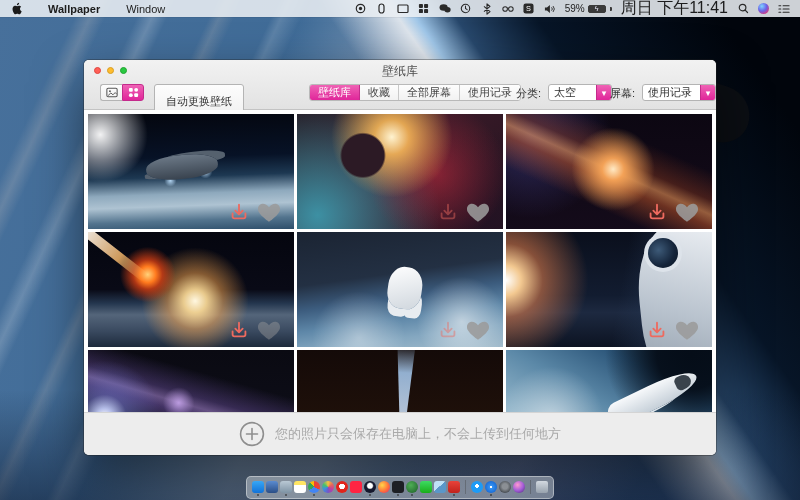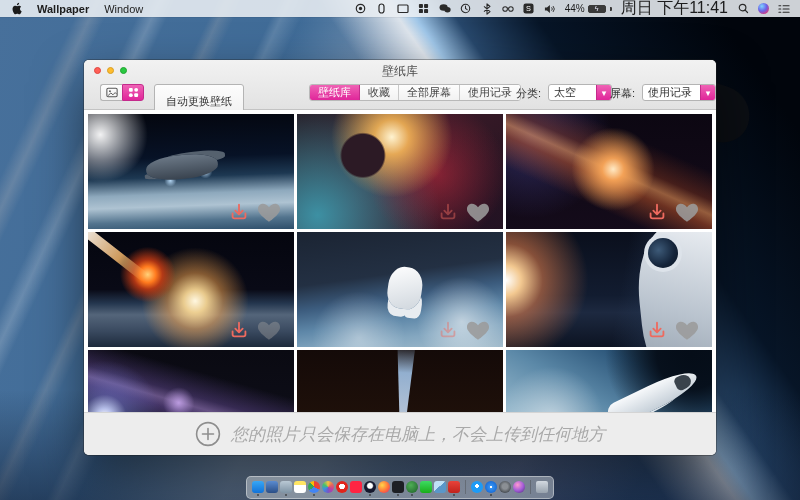--- a/index.html
+++ b/index.html
@@ -19,21 +19,21 @@
       linear-gradient(115deg, rgba(255,255,255,0) 21%, rgba(255,225,200,.3) 22%, rgba(255,255,255,0) 23.5%),
       linear-gradient(115deg, rgba(255,255,255,0) 27%, rgba(255,255,255,.3) 28%, rgba(255,255,255,0) 30%);}
   .space-corner{position:absolute;inset:0;
     background:linear-gradient(55deg, rgba(0,0,0,0) 58%, rgba(255,255,255,.75) 64%, #9fc6e8 65.5%, #27476b 69%, #071527 76%, #01050c 92%);}
   .dark-silhouette{position:absolute;left:692px;top:86px;width:58px;height:56px;background:#0b0e13;border-radius:28% 66% 58% 42%;transform:rotate(18deg);}
   .bottom-vignette{position:absolute;inset:0;background:linear-gradient(to top, rgba(8,18,38,.5) 0%, rgba(8,18,38,0) 22%);}
 
   
   .menubar{position:absolute;left:0;top:0;width:800px;height:17px;background:rgba(233,238,243,.88);
     display:flex;align-items:center;padding:0 10px;font-size:11px;color:#1c1c1c;box-shadow:0 0 1px rgba(0,0,0,.3);}
-  .menubar .left{display:flex;align-items:center;gap:15px;}
+  .menubar .left{display:flex;align-items:center;gap:26px;}
   .menubar .app-name{font-weight:bold;}
   .menubar .right{margin-left:auto;display:flex;align-items:center;gap:9px;font-size:10px;}
   .mb-ic{display:inline-flex;align-items:center;justify-content:center;width:12px;height:12px;color:#2a2a2a;}
   .mb-ic svg{display:block;}
   .battery-wrap{display:flex;align-items:center;gap:3px;}
   .battery-body{position:relative;width:18px;height:8px;border:1px solid #3a3a3a;border-radius:2px;background:#3a3a3a;display:flex;align-items:center;justify-content:center;}
   .battery-body span{color:#eef;font-size:7px;line-height:1;}
   .battery-cap{width:2px;height:4px;background:#3a3a3a;border-radius:0 1px 1px 0;margin-left:1px;}
   .siri-orb{width:11px;height:11px;border-radius:50%;background:radial-gradient(circle at 35% 30%, #7fd4ff, #6a63e8 45%, #d6387f 80%);}
   .clock{white-space:nowrap;font-size:16px;}
@@ -121,21 +121,21 @@
   .bg9{background:
     radial-gradient(circle at 90% 4%, #050d18, rgba(5,13,24,.95) 16%, rgba(5,13,24,0) 40%),
     radial-gradient(circle at 22% 60%, rgba(255,255,255,.5), rgba(255,255,255,0) 30%),
     linear-gradient(210deg,#10222f 0%,#2c567a 25%,#5c89a8 50%,#8fb3c8 75%,#b6cfdb 100%);}
   .bg9::before{content:"";position:absolute;left:48%;top:30%;width:96px;height:24px;background:linear-gradient(#f7f9fb,#c5cfd8);border-radius:12px 60% 60% 12px;transform:rotate(-26deg);box-shadow:-20px 10px 0 -8px #dfe6ec;}
   .bg9::after{content:"";position:absolute;left:82%;top:22%;width:16px;height:14px;background:#3a434c;border-radius:40% 70% 60% 40%;transform:rotate(-26deg);}
 
   
   .win-footer{position:absolute;left:0;right:0;bottom:0;height:43px;background:#ededed;border-top:1px solid #d4d4d4;display:flex;align-items:center;justify-content:center;gap:10px;}
   .plus-circle{width:26px;height:26px;color:#8e8e8e;}
-  .privacy-note{font-size:17px;color:#a9a9a9;font-style:italic;}
+  .privacy-note{font-size:13px;color:#a9a9a9;}
 
   
   .dock{position:absolute;left:50%;transform:translateX(-50%);bottom:1px;height:23px;padding:2px 5px 4px;display:flex;align-items:center;gap:2px;
     background:rgba(245,249,252,.38);border:1px solid rgba(255,255,255,.4);border-radius:5px;}
   .dock-item{position:relative;width:12px;height:12px;}
   .dock-item .ic{width:12px;height:12px;border-radius:3px;display:block;}
   .dock-item .dot{position:absolute;left:50%;bottom:-3px;transform:translateX(-50%);width:2px;height:2px;border-radius:50%;background:#2b2b2b;opacity:.75;}
   .dock-sep{width:1px;height:14px;background:rgba(60,60,60,.35);margin:0 3px;}
   .ic.finder{background:linear-gradient(#37a7f5,#1272d8);}
   .ic.launchpad{background:linear-gradient(#5a8bd0,#2a4e86);}
@@ -234,21 +234,21 @@
             <text x="6" y="8.8" text-anchor="middle" font-size="8" fill="#fff" font-family="sans-serif">S</text>
           </svg>
         </span>
       <span class="mb-ic">
           <svg width="12" height="10" viewBox="0 0 13 10">
             <path d="M1 3.5h2.2L6.4.8v8.4L3.2 6.5H1z" fill="#2a2a2a"></path>
             <path d="M8.2 3.2a2.6 2.6 0 010 3.6M9.8 1.8a4.8 4.8 0 010 6.4" fill="none" stroke="#2a2a2a" stroke-width="1"></path>
           </svg>
         </span>
       <span class="battery-wrap">
-        <span>44%</span>
+        <span>59%</span>
         <span class="battery-body">
             <span>ϟ</span>
           </span>
         <span class="battery-cap"></span>
       </span>
       <span class="clock">周日 下午11:41</span>
       <span class="mb-ic">
           <svg width="11" height="11" viewBox="0 0 12 12">
             <circle cx="5" cy="5" r="3.6" fill="none" stroke="#2a2a2a" stroke-width="1.3"></circle>
             <path d="M7.8 7.8l2.6 2.6" stroke="#2a2a2a" stroke-width="1.3" stroke-linecap="round"></path>

